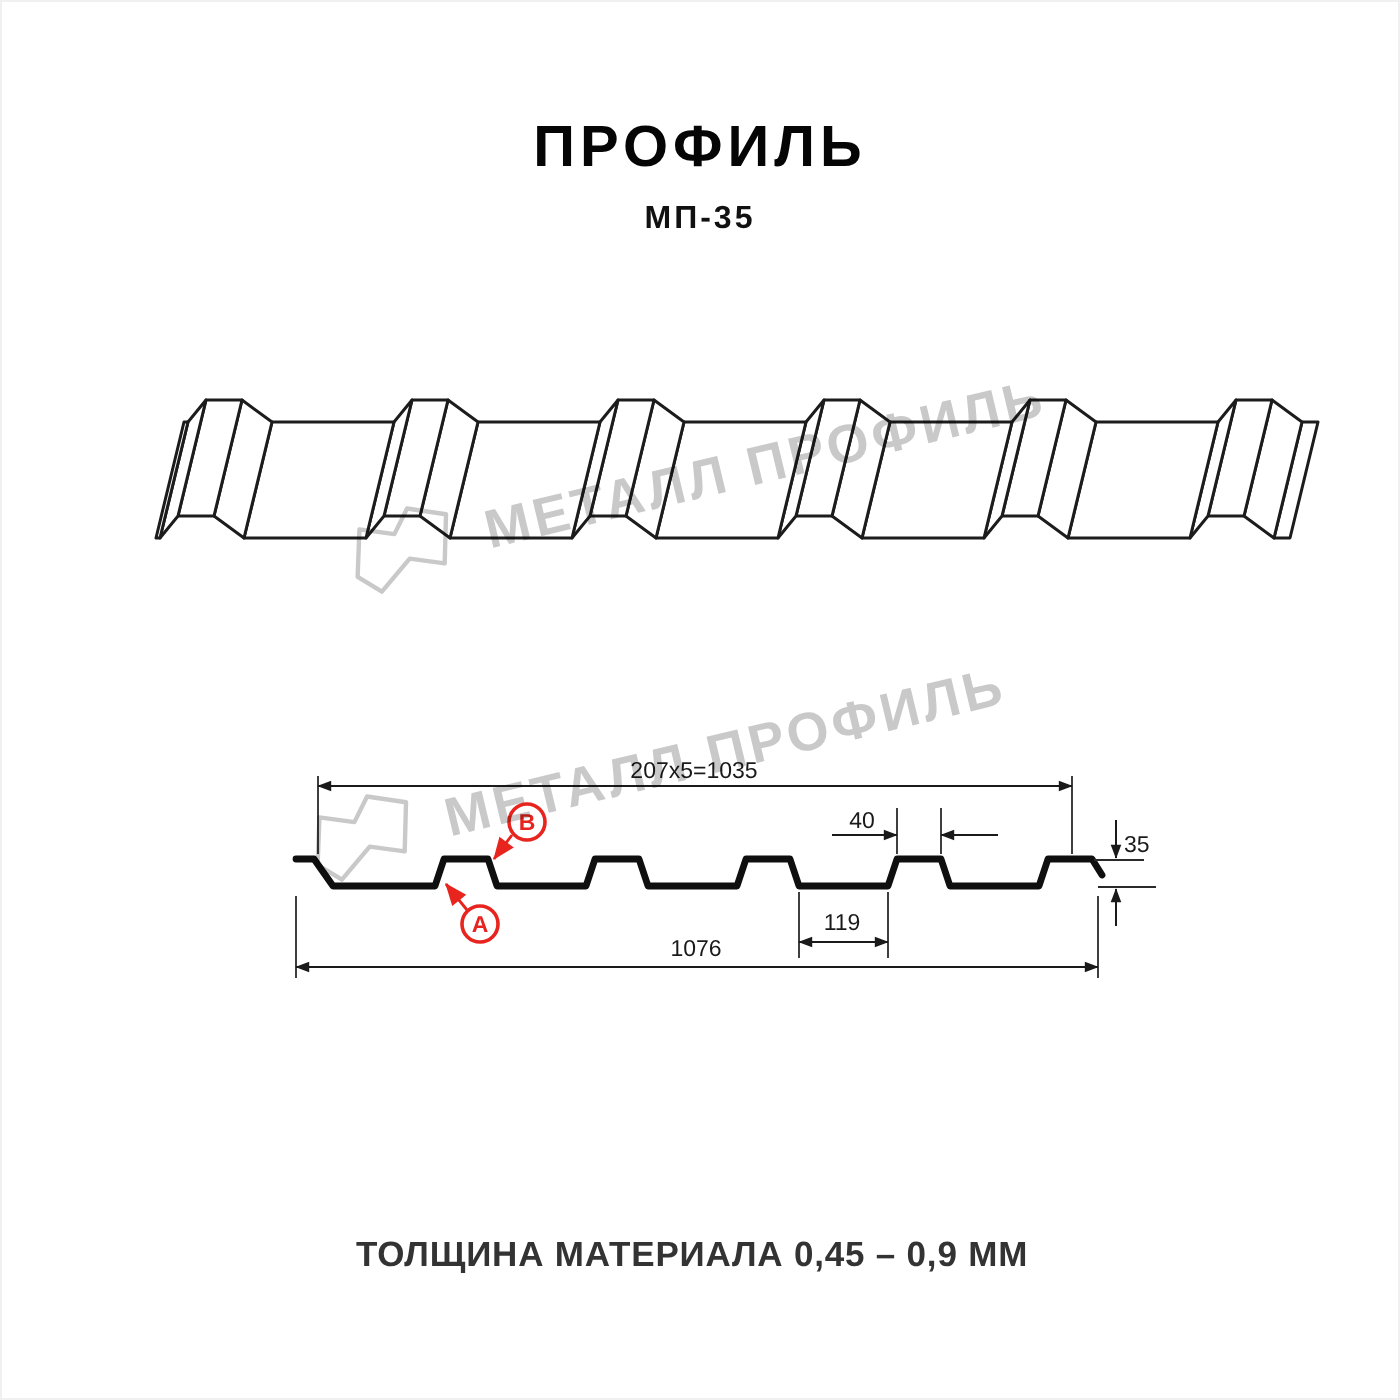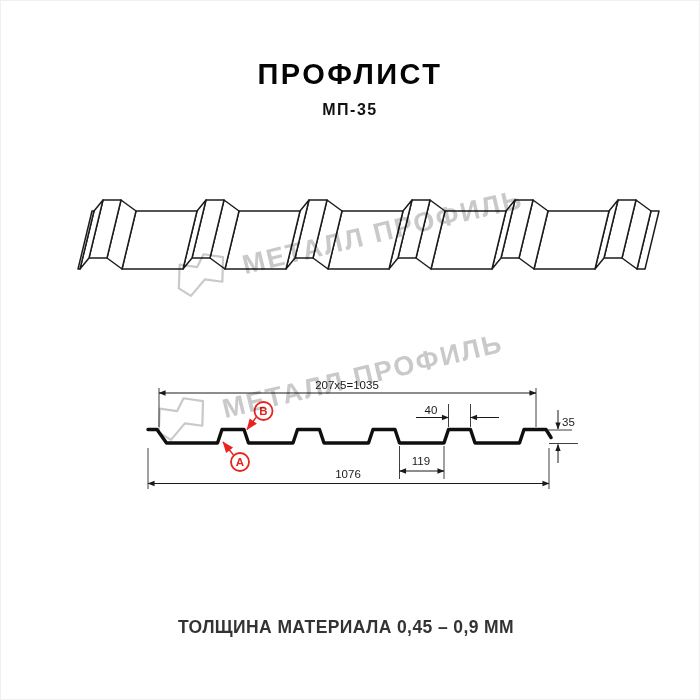--- a/index.html
+++ b/index.html
@@ -39,21 +39,21 @@
   .watermark .wmtxt{font-size:27px;font-weight:700;letter-spacing:2px;}
   .wm1{left:170px;top:255px;}
   .wm2{left:150px;top:399px;}
   .wmlogo{stroke:var(--wm);stroke-width:2.4;fill:none;stroke-linejoin:round;}
 </style>
 </head>
 <body style="--line: #1a1a1a; --red: #e8241f; --wm: #c9c9c9;">
 
 <div class="page-frame"></div>
 
-<div class="title">ПРОФЛИСТ</div>
+<div class="title">ПРОФИЛЬ</div>
 <div class="subtitle">МП-35</div>
 
 <svg class="draw3d" id="sheet3d" viewBox="68 192 620 120">
     <polygon points="637,269 645,269 659,211 651,211" class="face"></polygon>
     <polygon points="622,258 637,269 651,211 636,200" class="face"></polygon>
     <polygon points="604,258 622,258 636,200 618,200" class="face"></polygon>
     <polygon points="595,269 604,258 618,200 609,211" class="face"></polygon>
     <polygon points="534,269 595,269 609,211 548,211" class="face"></polygon>
     <polygon points="519,258 534,269 548,211 533,200" class="face"></polygon>
     <polygon points="501,258 519,258 533,200 515,200" class="face"></polygon>

